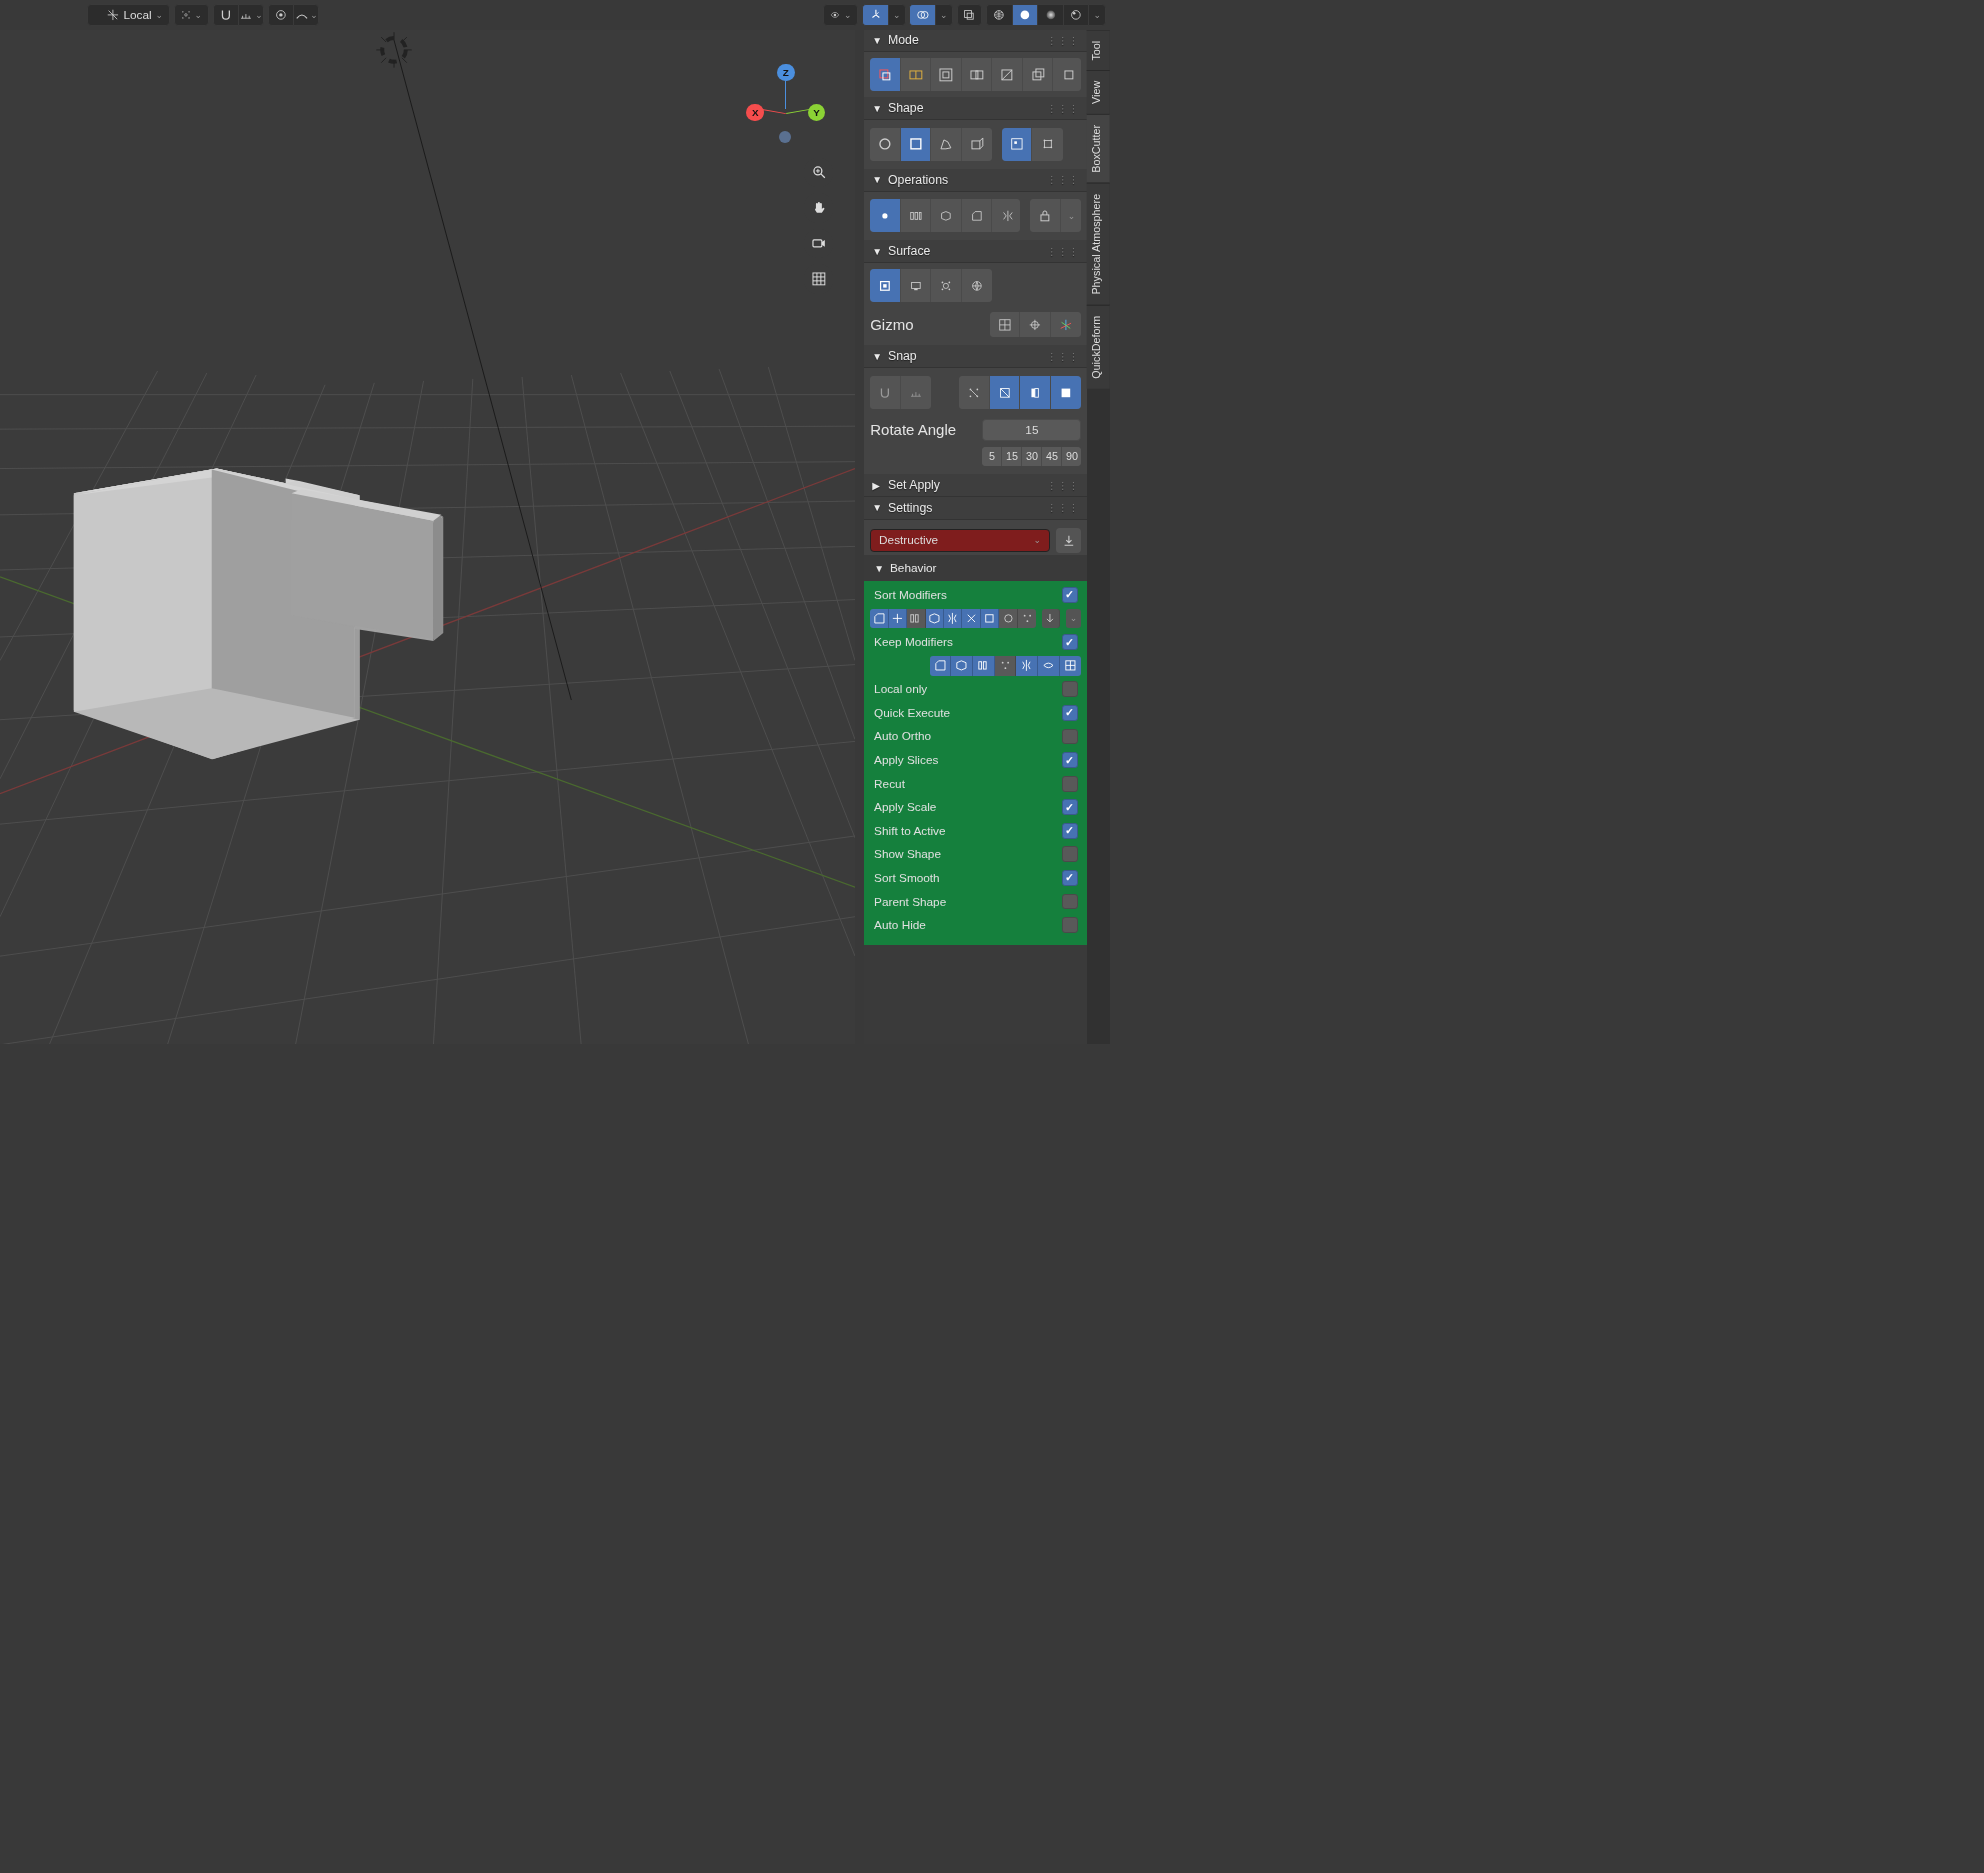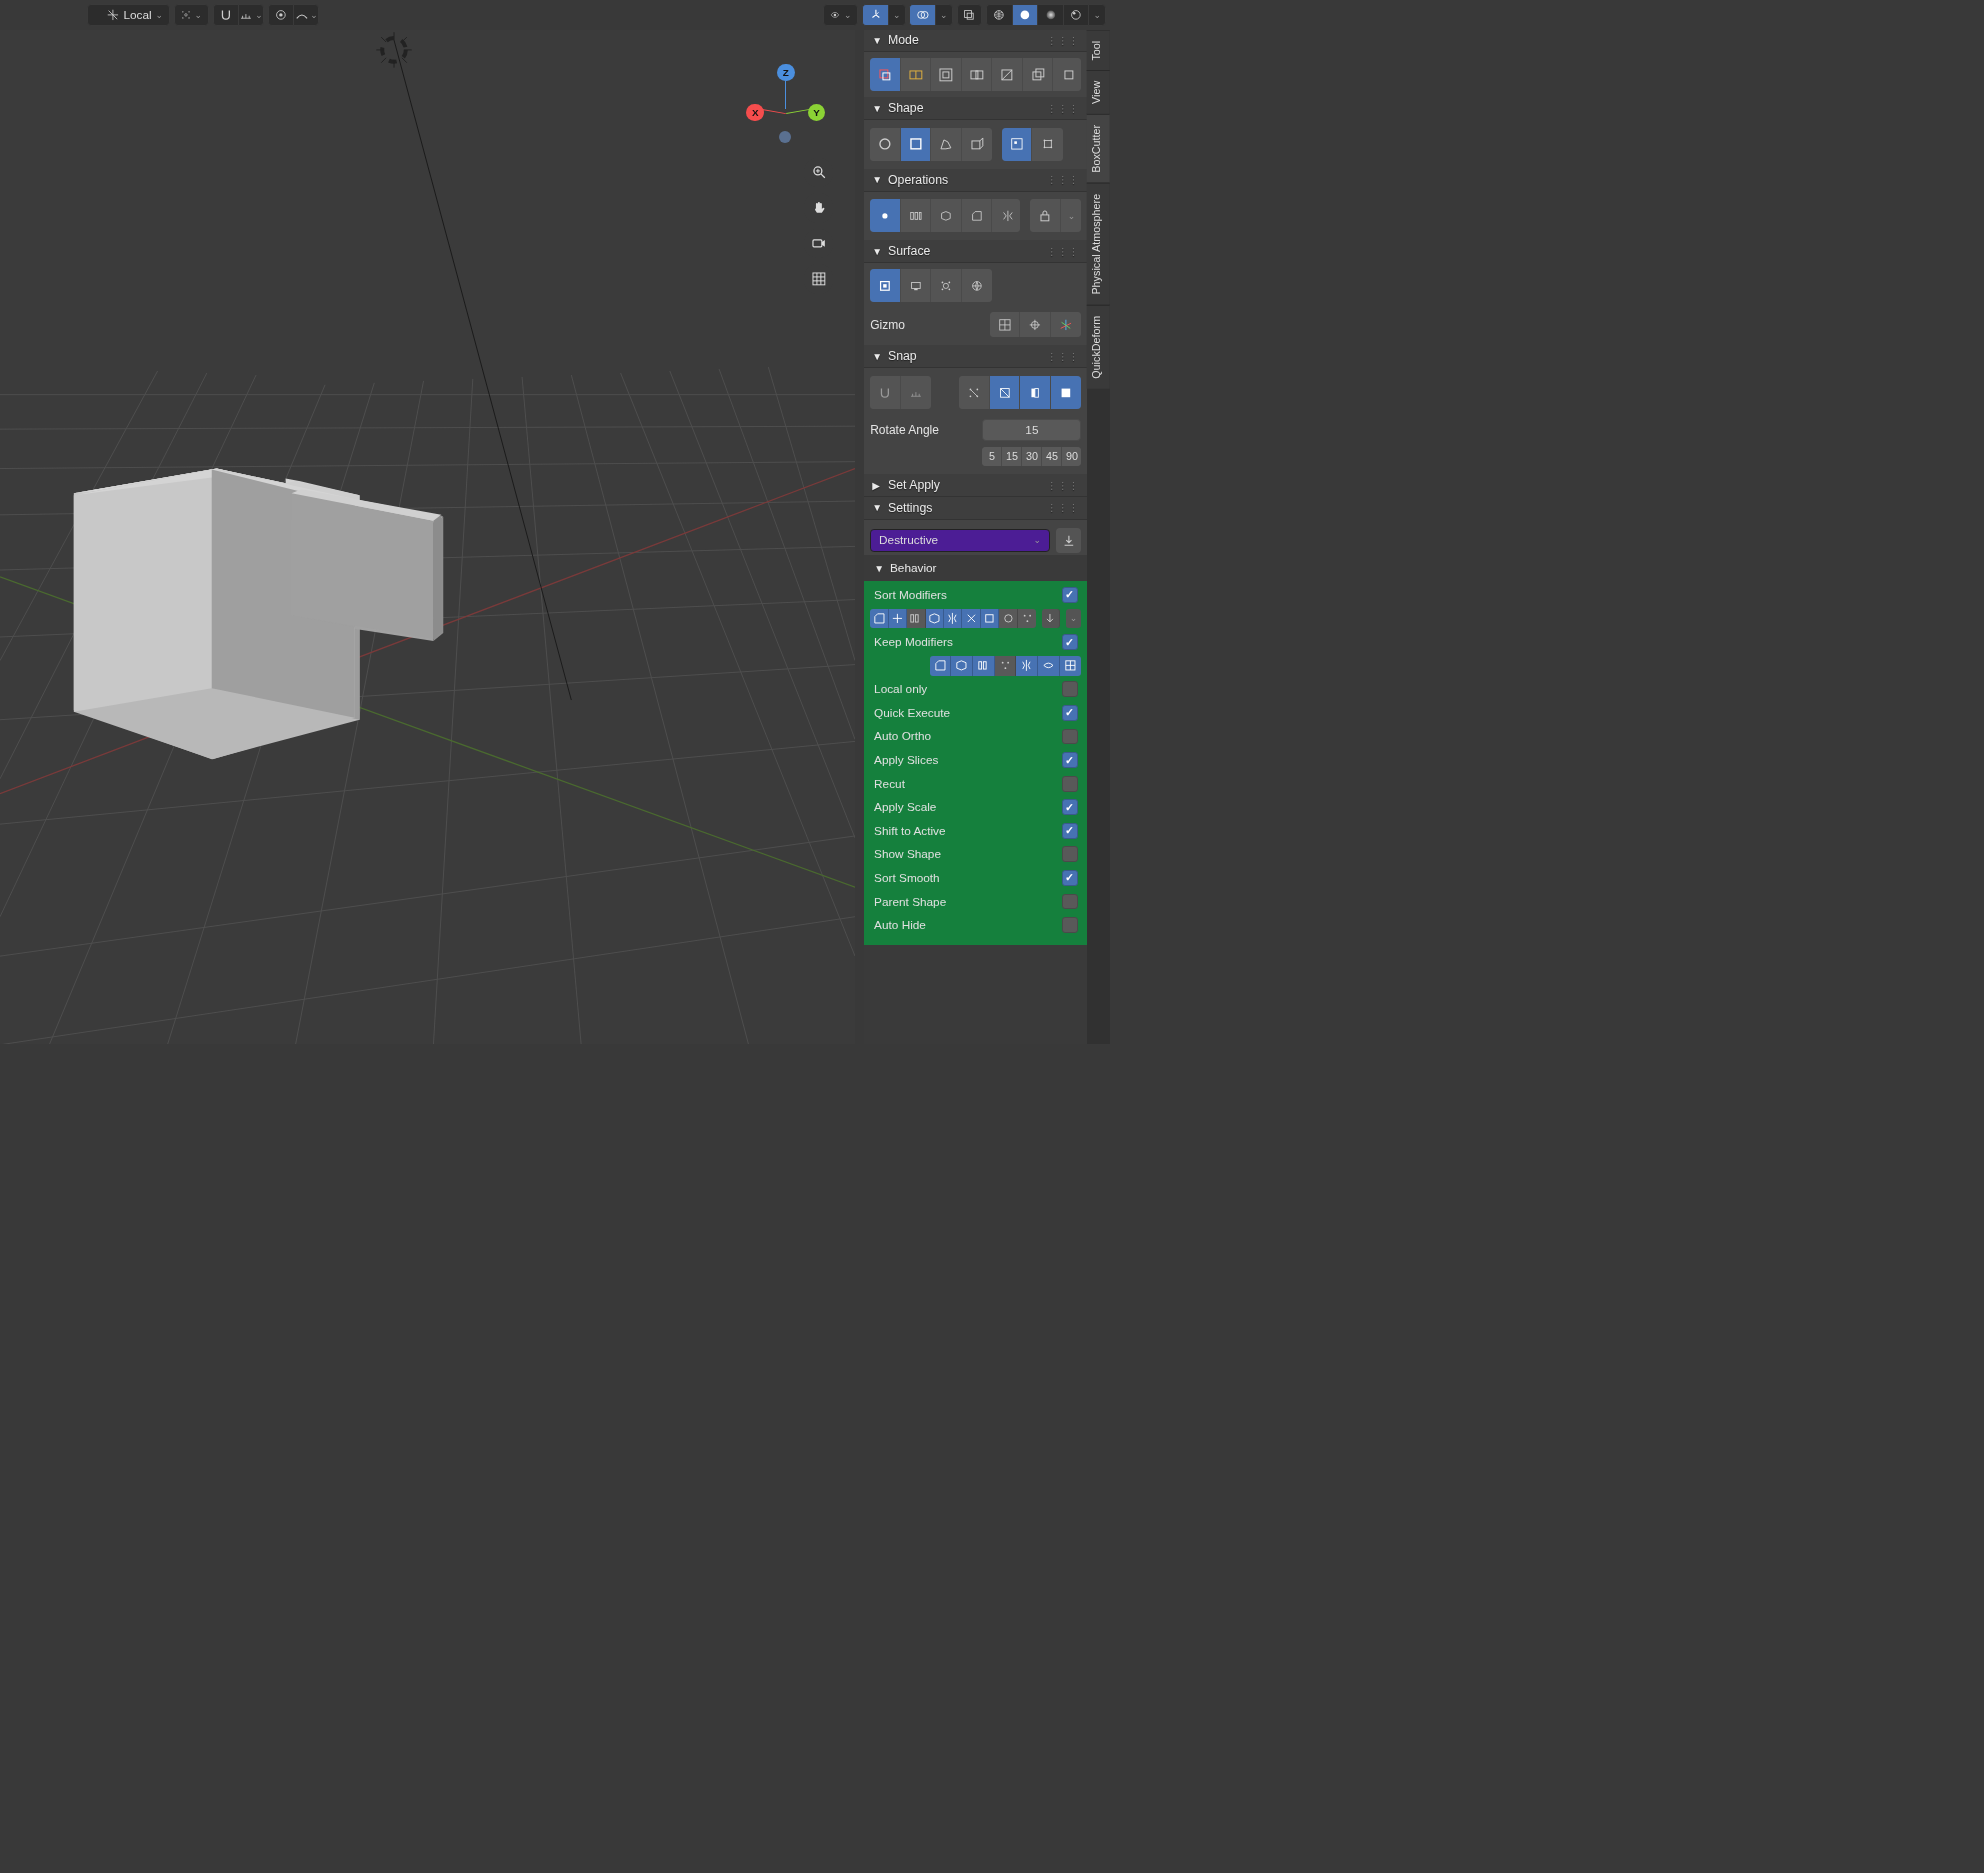--- a/index.html
+++ b/index.html
@@ -46,26 +46,26 @@
 .section-body { background: #444; padding: 5.9px 5.9px; }
 .disclosure { font-size: 9.9px; display: inline-block; width: 9.9px; }
 .btnrow { display: flex; gap: 0; background: #545454; border-radius: 3.9px; overflow: hidden; }
 .btnrow + .btnrow { margin-left: 3.9px; }
 .tool-btn { flex: 0 0 auto; width: 30.5px; height: 33px; background: #545454; border: none; border-right: 1px solid #4a4a4a; display: flex; align-items: center; justify-content: center; cursor: pointer; color: #ccc; }
 .tool-btn:last-child { border-right: none; }
 .tool-btn.active { background: #4772b3; color: #fff; }
 .tool-btn.sm { width: 30.5px; height: 25.6px; }
 .row { display: flex; align-items: center; gap: 5.9px; padding: 2px 0; }
 .row.split { justify-content: space-between; }
-.label { font-size: 12px; color: #e4e4e4; }
+.label { font-size: 15px; color: #e4e4e4; }
 .num-field { background: #595959; border: 1px solid #4a4a4a; border-radius: 3.9px; height: 21.7px; flex: 1; display: flex; align-items: center; justify-content: center; font-size: 11.8px; color: #ddd; }
 .preset-row { display: flex; border-radius: 3.9px; overflow: hidden; background: #595959; }
 .preset-btn { flex: 1; height: 19.7px; background: #595959; border: none; border-right: 1px solid #4a4a4a; font-size: 10.8px; color: #ddd; cursor: pointer; }
 .preset-btn:last-child { border-right: none; }
-.select { background: #4c1d95; border: 1px solid #222; border-radius: 3.9px; height: 23.6px; padding: 0 7.9px; font-size: 11.8px; color: #ddd; display: flex; align-items: center; justify-content: space-between; flex: 1; }
+.select { background: #7f1d1d; border: 1px solid #222; border-radius: 3.9px; height: 23.6px; padding: 0 7.9px; font-size: 11.8px; color: #ddd; display: flex; align-items: center; justify-content: space-between; flex: 1; }
 .checkbox { width: 15.8px; height: 15.8px; background: #595959; border: 1px solid #4a4a4a; border-radius: 3px; display: flex; align-items: center; justify-content: center; cursor: pointer; }
 .checkbox.checked { background: #4772b3; border-color: #3a5a8a; }
 .checkbox.checked::after { content: "✓"; color: #fff; font-size: 10.8px; font-weight: bold; }
 .opt-row { display: flex; align-items: center; justify-content: space-between; padding: 3.9px 3.9px; font-size: 11.8px; }
 .icon-strip { display: flex; gap: 0; border-radius: 3px; overflow: hidden; }
 .icon-strip .mini { width: 21.7px; height: 19.7px; background: #4772b3; border-right: 1px solid rgba(0,0,0,.2); display: flex; align-items: center; justify-content: center; }
 .icon-strip .mini:last-child { border-right: none; }
 .subhead { display: flex; align-items: center; gap: 5.9px; font-size: 11.8px; padding: 5.9px 9.9px; color: #eaeaea; }
 
 

